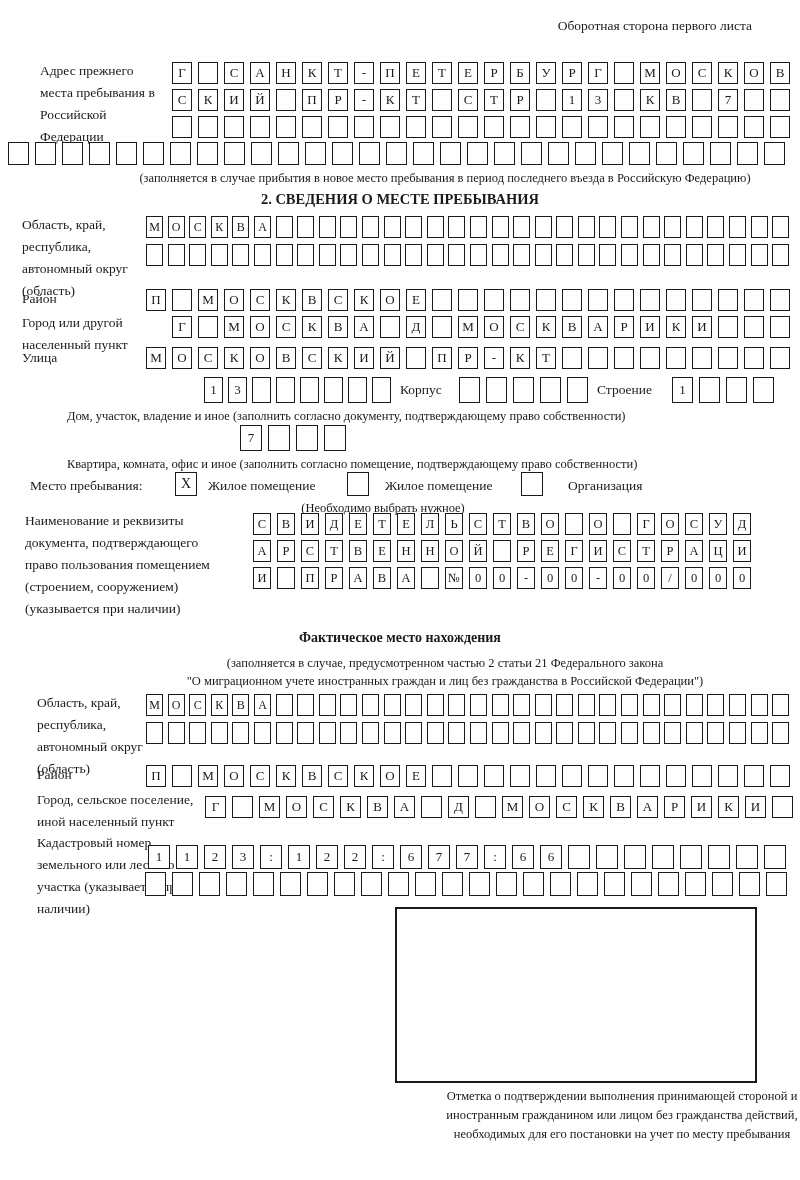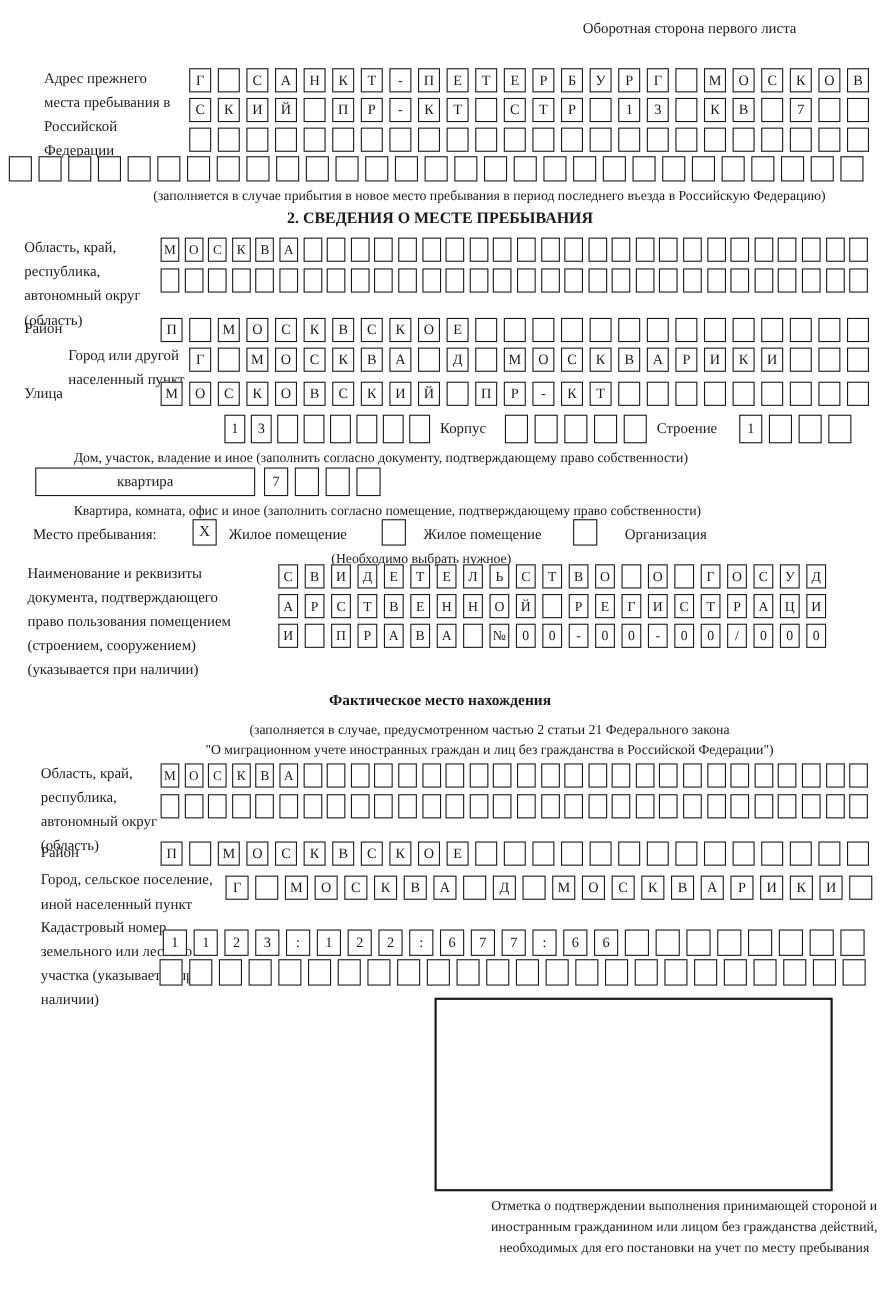--- a/index.html
+++ b/index.html
@@ -28,21 +28,21 @@
         display:flex;align-items:center;justify-content:center;font-size:13.5px;}
   .chk{position:absolute;box-sizing:border-box;width:22px;height:24px;border:1.7px solid #1a1a1a;
        background:#fff;display:flex;align-items:center;justify-content:center;font-size:14px;}
   .bigbox{position:absolute;box-sizing:border-box;border:2px solid #1a1a1a;background:#fff;}
 </style>
 </head>
 <body>
 
 <div id="page">
 
-  <div class="abs" style="top:18px;right:76px;font-size:13.5px;">Оборотная сторона первого листа</div>
+  <div class="abs" style="top:18px;right:48px;font-size:13.5px;">Оборотная сторона первого листа</div>
 
   <div class="lbl" style="left:40px;top:60px;width:122px;">Адрес прежнего места пребывания в Российской Федерации</div>
   <div class="cellrow cr-a" style="left:172px;top:62px;">
       <span class="cell">Г</span>
       <span class="cell"></span>
       <span class="cell">С</span>
       <span class="cell">А</span>
       <span class="cell">Н</span>
       <span class="cell">К</span>
       <span class="cell">Т</span>
@@ -239,21 +239,21 @@
       <span class="cell"></span>
       <span class="cell"></span>
       <span class="cell"></span>
       <span class="cell"></span>
       <span class="cell"></span>
       <span class="cell"></span>
       <span class="cell"></span>
       <span class="cell"></span>
     </div>
 
-  <div class="lbl" style="left:22px;top:312px;width:125px;margin-left:40px;">Город или другой населенный пункт</div>
+  <div class="lbl" style="left:22px;top:312px;width:125px;">Город или другой населенный пункт</div>
   <div class="cellrow cr-a" style="left:172px;top:316px;">
       <span class="cell">Г</span>
       <span class="cell"></span>
       <span class="cell">М</span>
       <span class="cell">О</span>
       <span class="cell">С</span>
       <span class="cell">К</span>
       <span class="cell">В</span>
       <span class="cell">А</span>
       <span class="cell"></span>
@@ -323,21 +323,20 @@
     </div>
   <div class="lbl" style="left:597px;top:379px;text-align:center;">Строение</div>
   <div class="cellrow cr-h" style="left:672px;top:377px;">
       <span class="cell">1</span>
       <span class="cell"></span>
       <span class="cell"></span>
       <span class="cell"></span>
     </div>
   <div class="cap" style="left:22px;top:408px;">Дом, участок, владение и иное (заполнить согласно документу, подтверждающему право собственности)</div>
 
-  <div class="fbox" style="left:32px;top:425px;width:200px;height:26px;">квартира</div>
   <div class="cellrow cr-i" style="left:240px;top:425px;">
       <span class="cell">7</span>
       <span class="cell"></span>
       <span class="cell"></span>
       <span class="cell"></span>
     </div>
   <div class="cap" style="left:22px;top:456px;">Квартира, комната, офис и иное (заполнить согласно помещение, подтверждающему право собственности)</div>
 
   <div class="lbl" style="left:30px;top:475px;">Место пребывания:</div>
   <div class="chk" style="left:175px;top:472px;">X</div>

